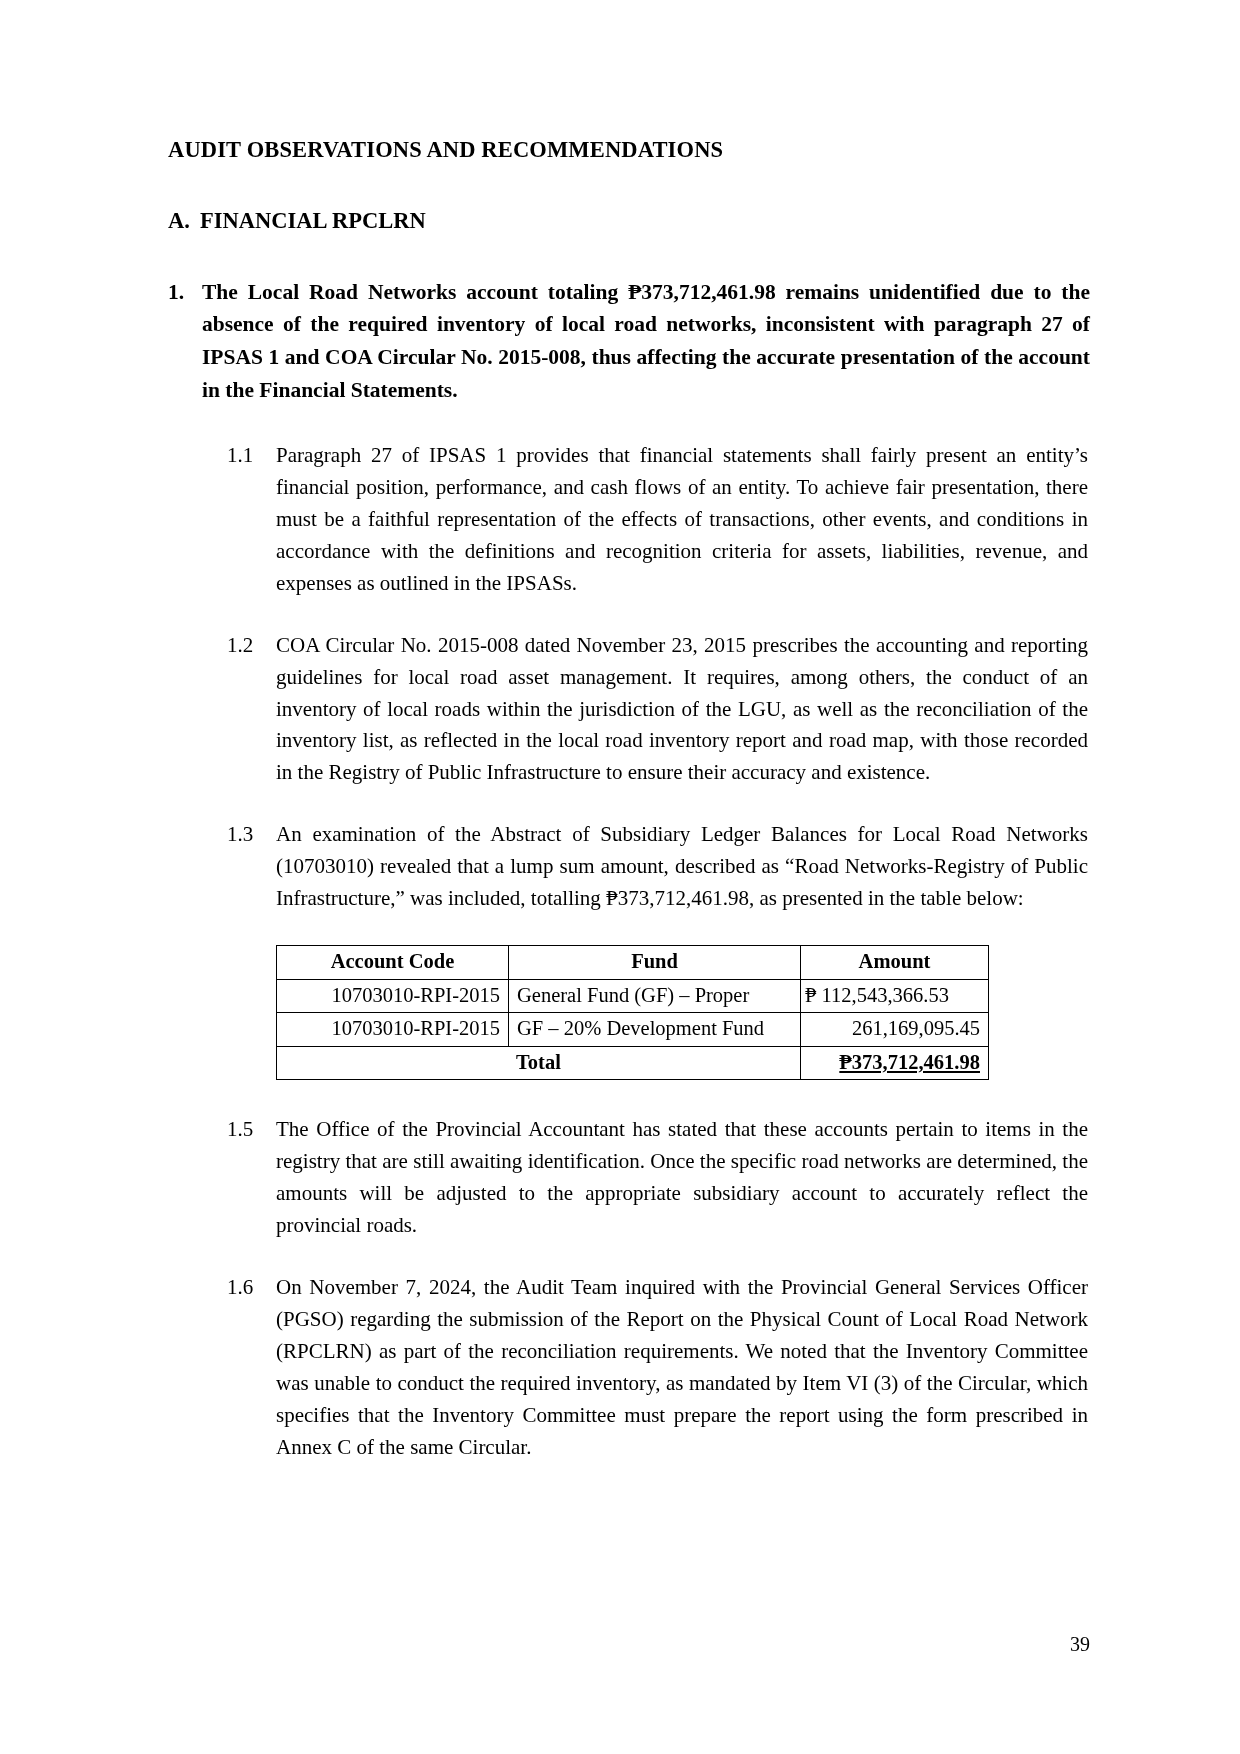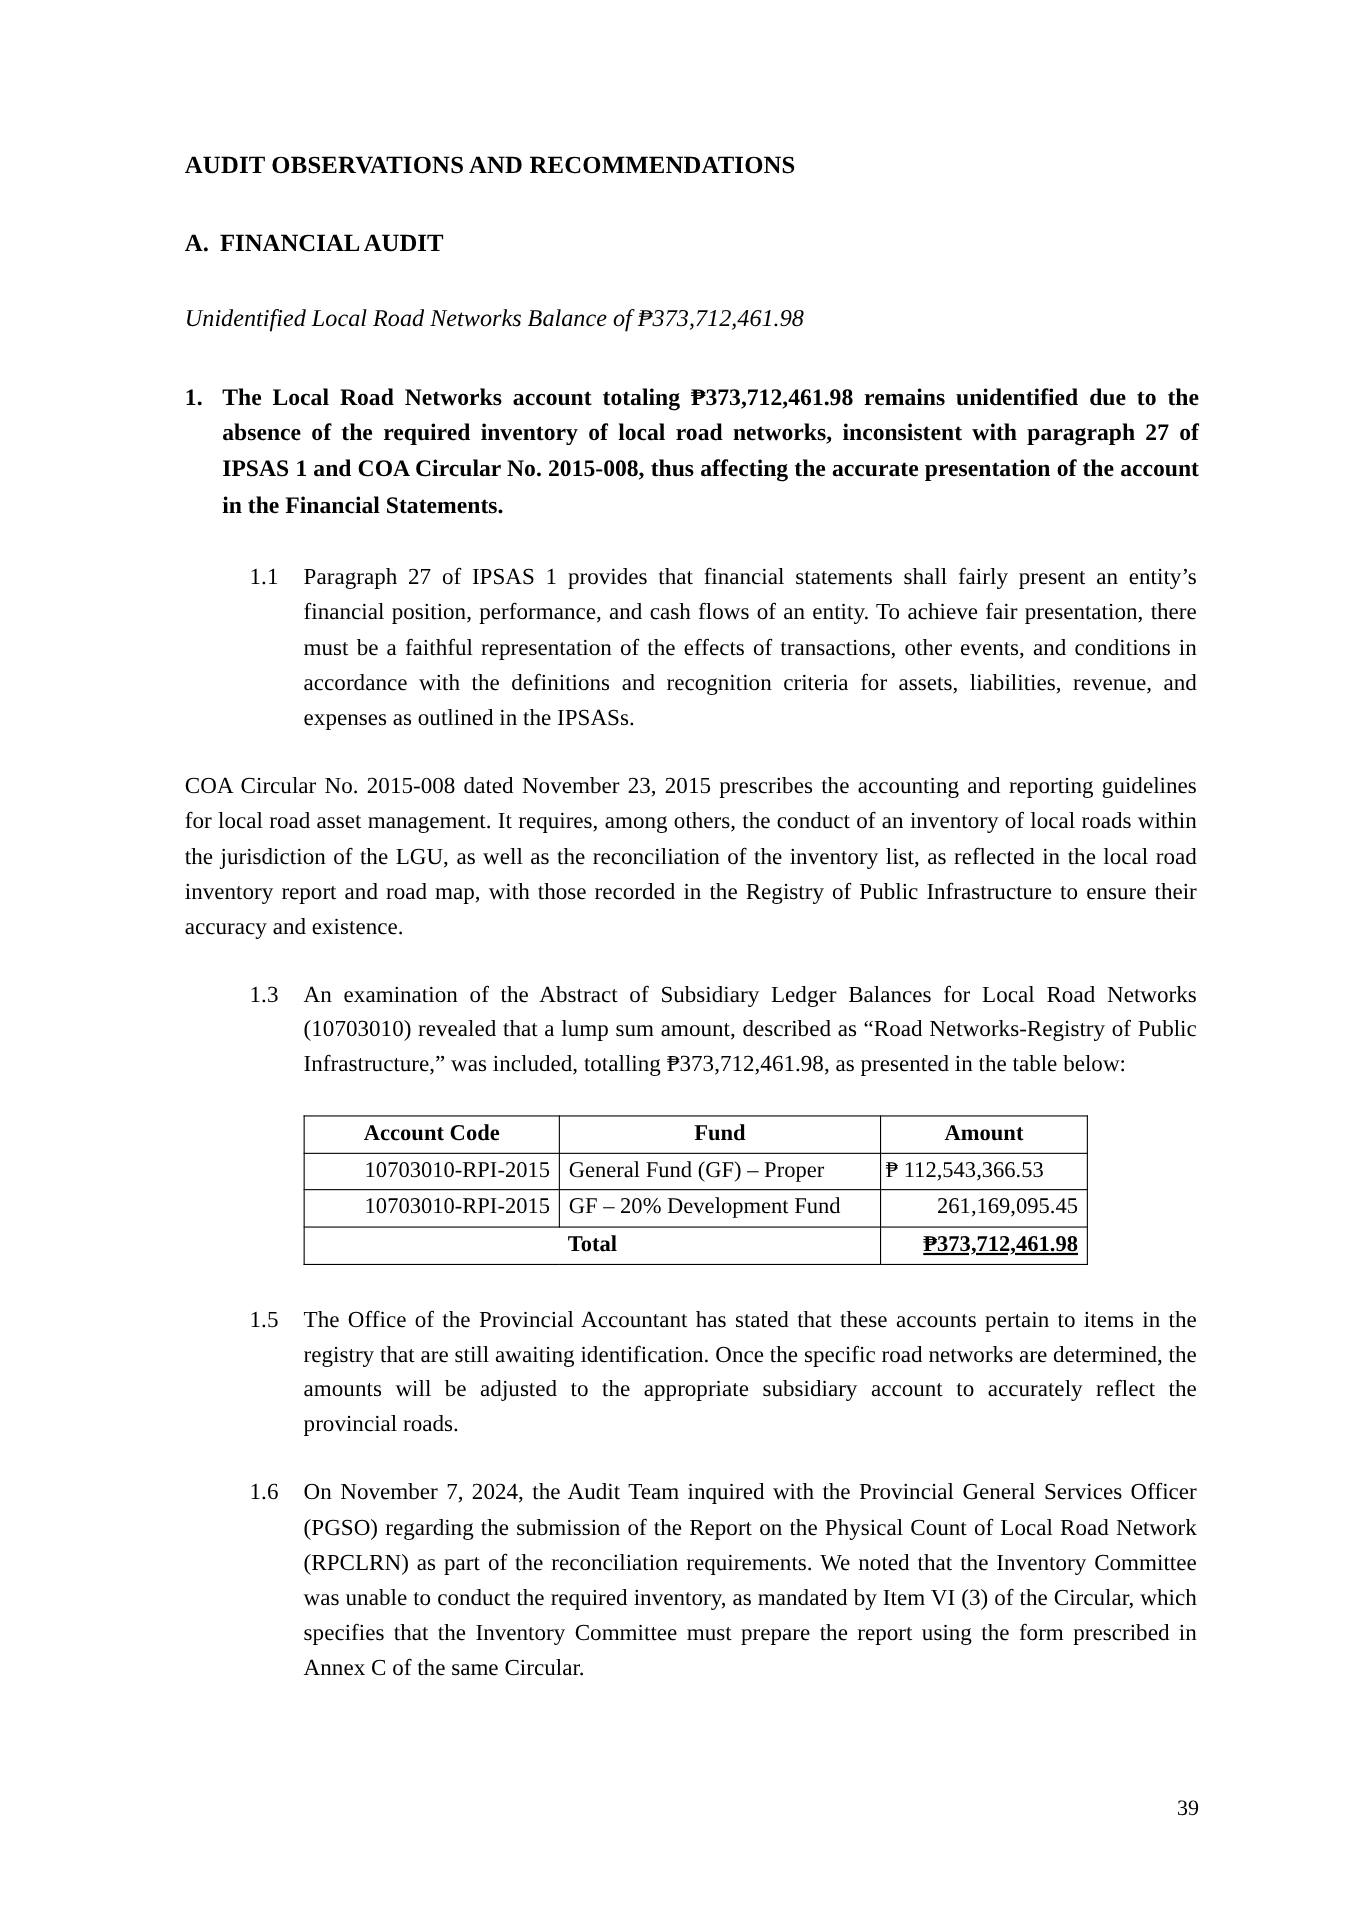--- a/index.html
+++ b/index.html
@@ -140,36 +140,36 @@
 </style>
 </head>
 <body>
 
 <div class="page">
 
   <h1 class="doc-heading">AUDIT OBSERVATIONS AND RECOMMENDATIONS</h1>
 
   <div class="section-head">
     <span class="sec-letter">A.</span>
-    <span class="sec-title">FINANCIAL AUDIT</span>
-  </div>
-
-  <p class="italic-lead">Unidentified Local Road Networks Balance of ₱373,712,461.98</p>
+    <span class="sec-title">FINANCIAL RPCLRN</span>
+  </div>
+
 
   <div class="numbered-bold">
     <span class="num">1.</span>
     <span class="body">The Local Road Networks account totaling ₱373,712,461.98 remains unidentified due to the absence of the required inventory of local road networks, inconsistent with paragraph 27 of IPSAS 1 and COA Circular No. 2015-008, thus affecting the accurate presentation of the account in the Financial Statements.</span>
   </div>
 
   <div class="sub-para">
     <span class="sub-num">1.1</span>
     <span class="sub-body">Paragraph 27 of IPSAS 1 provides that financial statements shall fairly present an entity’s financial position, performance, and cash flows of an entity. To achieve fair presentation, there must be a faithful representation of the effects of transactions, other events, and conditions in accordance with the definitions and recognition criteria for assets, liabilities, revenue, and expenses as outlined in the IPSASs.</span>
   </div>
 
   <div class="sub-para">
+    <span class="sub-num">1.2</span>
     <span class="sub-body">COA Circular No. 2015-008 dated November 23, 2015 prescribes the accounting and reporting guidelines for local road asset management. It requires, among others, the conduct of an inventory of local roads within the jurisdiction of the LGU, as well as the reconciliation of the inventory list, as reflected in the local road inventory report and road map, with those recorded in the Registry of Public Infrastructure to ensure their accuracy and existence.</span>
   </div>
 
   <div class="sub-para">
     <span class="sub-num">1.3</span>
     <span class="sub-body">An examination of the Abstract of Subsidiary Ledger Balances for Local Road Networks (10703010) revealed that a lump sum amount, described as “Road Networks-Registry of Public Infrastructure,” was included, totalling ₱373,712,461.98, as presented in the table below:</span>
   </div>
 
   <div class="table-wrap">
     <table class="data-table">

